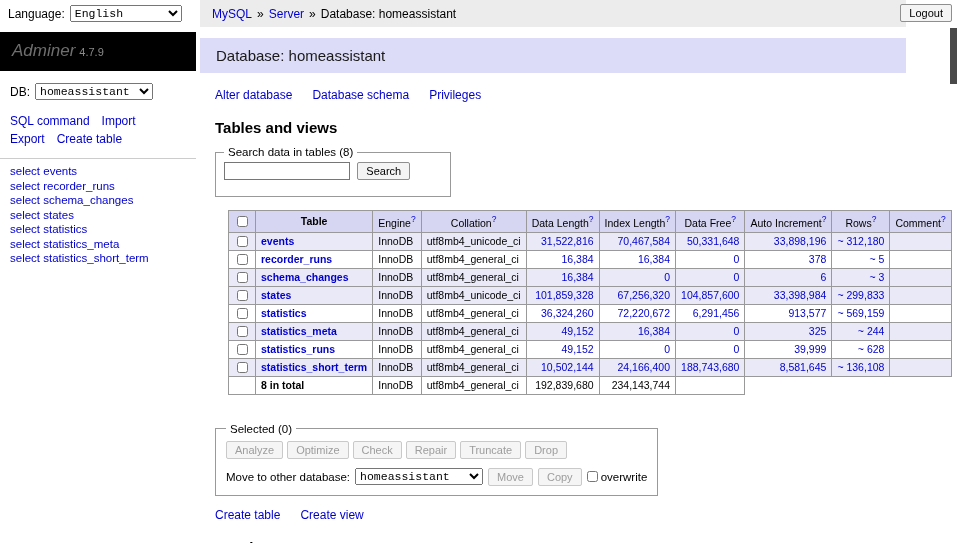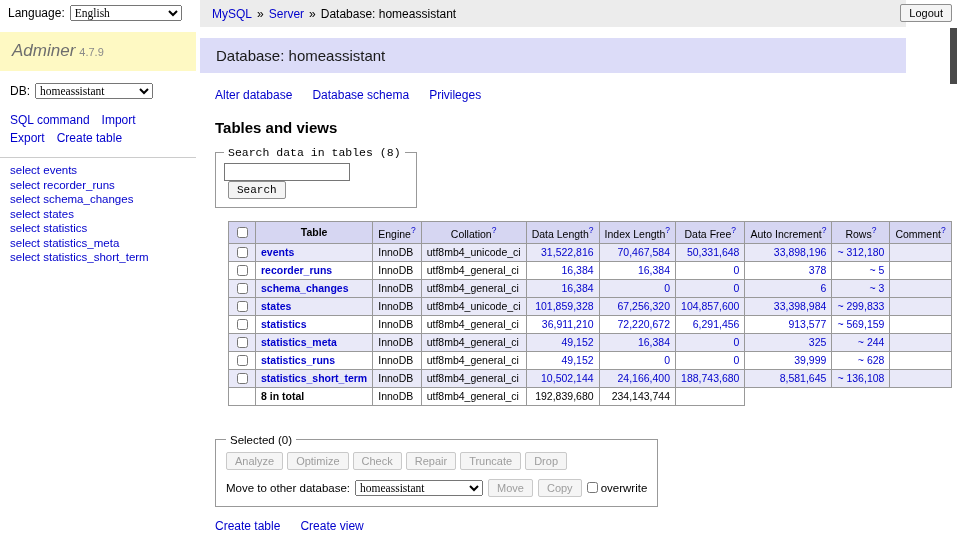--- a/index.html
+++ b/index.html
@@ -7,57 +7,57 @@
     width:966px;height:543px;position:relative;overflow:hidden;
     background:#fff;color:#000;
     font-family:"Liberation Sans","DejaVu Sans",sans-serif;font-size:12px;
   }
   a{color:#0000cc;text-decoration:none;cursor:pointer;}
   button{
     font-family:inherit;font-size:11px;padding:2px 8px;color:#000;
     background:#f4f4f4;border:1px solid #8f8f8f;border-radius:2px;
   }
   button:disabled{color:#9d9d9d;border-color:#c9c9c9;background:#f5f5f5;}
-  select{font-family:Liberation Serif, serif;font-size:11.5px;}
+  select{font-family:Liberation Mono, monospace;font-size:11.5px;}
   input[type=text]{font-family:inherit;font-size:11.5px;border:1px solid #767676;padding:1px 3px;height:18px;box-sizing:border-box;}
   input[type=checkbox]{margin:0;width:11px;height:11px;vertical-align:middle;}
 
   
   .lang-row{position:absolute;left:8px;top:5px;display:flex;align-items:center;gap:5px;}
   .lang-row select{width:112px;}
   .crumb-bar{
     position:absolute;left:200px;top:0;width:706px;height:27px;background:#ececec;
     display:flex;align-items:center;gap:5px;padding:0 12px;box-sizing:border-box;
   }
   .logout-btn{position:absolute;top:4px;right:14px;}
   .scroll-thumb{position:absolute;right:9px;top:28px;width:7px;height:56px;background:#4a4a4a;}
 
   
   .sidebar{position:absolute;left:0;top:32px;width:196px;}
-  .sidebar h1{margin:0;background:#fef9c3;padding:9px 12px 10px;font-size:17px;font-weight:normal;}
+  .sidebar h1{margin:0;background:#000000;padding:9px 12px 10px;font-size:17px;font-weight:normal;}
   .logo{font-style:italic;color:#6e6e6e;}
   .ver{font-size:11px;color:#8a8a8a;margin-left:4px;}
   .db-row{margin:12px 10px 0;display:flex;align-items:center;gap:5px;}
   .db-row select{width:118px;}
   .ops{margin:12px 10px 0;line-height:1.5;}
   .ops a{margin-right:12px;}
   .sidebar hr{margin:10px 0 6px;border:0;border-top:1px solid #ccc;}
   .tbl-links{margin:6px 10px 0;padding:0;list-style:none;font-size:11.5px;line-height:1.18;}
   .tbl-links li{margin:0 0 1px;}
 
   
   .main{position:absolute;left:200px;top:27px;width:766px;}
   .db-title{margin:11px 0 0;width:706px;box-sizing:border-box;background:#dcdcf8;
     padding:9px 16px;font-size:15px;font-weight:normal;color:#1a1a1a;}
   .toplinks{margin:15px 0 0 15px;}
   .toplinks a{margin-right:20px;}
   h3.section{margin:17px 0 0 15px;font-size:15px;}
   fieldset{border:1px solid #999;display:inline-block;vertical-align:top;}
   legend{font-size:11.5px;padding:0 4px;}
-  .search-fs{margin:10px 0 0 15px;width:202px;padding:4px 8px 8px;box-sizing:border-box;font-family:Liberation Mono, monospace;}
+  .search-fs{margin:10px 0 0 15px;width:236px;padding:4px 8px 16px;box-sizing:border-box;}
   .search-fs input{width:126px;}
   .search-fs button{margin-left:4px;}
 
   
   table.tables{border-collapse:collapse;margin:13px 0 12px 28px;font-size:10.5px;}
   .tables th,.tables td{border:1px solid #999;padding:2px 5px;white-space:nowrap;line-height:13px;}
   .tables thead th{background:#d6d6f2;font-weight:normal;text-align:center;}
   .tables thead th.bold span{font-weight:bold;}
   .tables tbody tr:nth-child(1),
   .tables tbody tr:nth-child(3),
@@ -203,21 +203,21 @@
           <td class="num"><a href="#">104,857,600</a></td>
           <td class="num"><a href="#">33,398,984</a></td>
           <td class="num"><a href="#">~ 299,833</a></td>
           <td class="comment"></td>
         </tr>
         <tr>
           <td class="check"><input type="checkbox" style=""></td>
           <th class="name"><a href="#" class="tbl">statistics</a></th>
           <td>InnoDB</td>
           <td>utf8mb4_general_ci</td>
-          <td class="num"><a href="#">36,911,210</a></td>
+          <td class="num"><a href="#">36,324,260</a></td>
           <td class="num"><a href="#">72,220,672</a></td>
           <td class="num"><a href="#">6,291,456</a></td>
           <td class="num"><a href="#">913,577</a></td>
           <td class="num"><a href="#">~ 569,159</a></td>
           <td class="comment"></td>
         </tr>
         <tr>
           <td class="check"><input type="checkbox" style=""></td>
           <th class="name"><a href="#" class="tbl">statistics_meta</a></th>
           <td>InnoDB</td>

